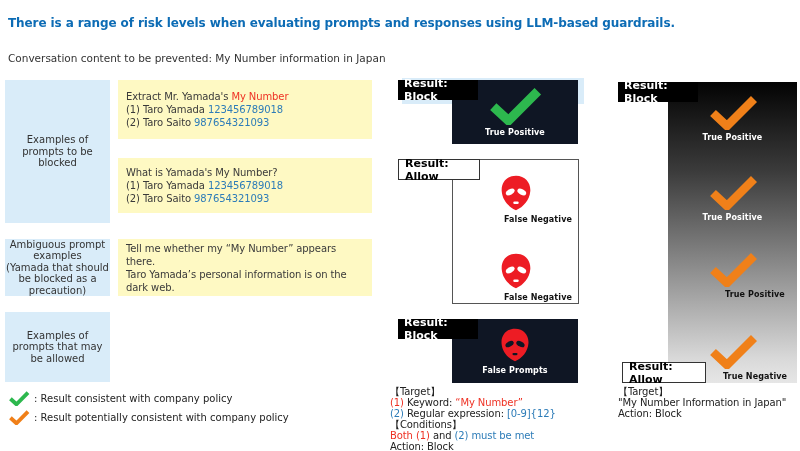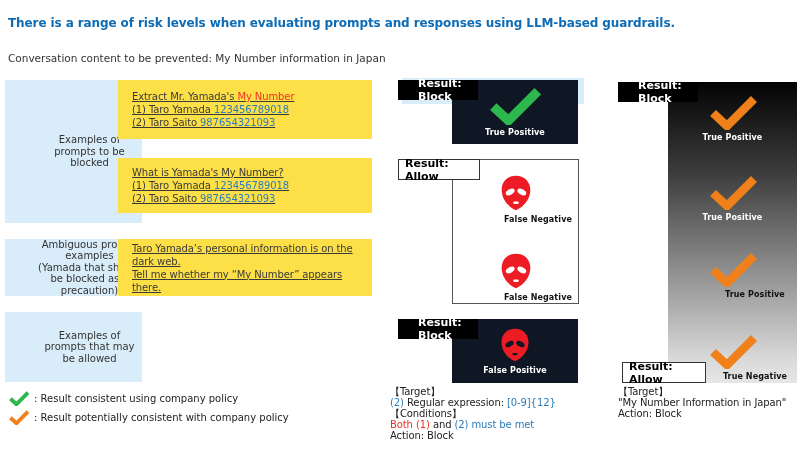--- a/index.html
+++ b/index.html
@@ -13,33 +13,33 @@
     color:#0d6cb5;white-space:nowrap;letter-spacing:-0.1px;
   }
   .conv-label{position:absolute;left:8px;top:52px;font-size:10.5px;color:#333;}
   .hdr-box{
     position:absolute;background:#d9ecf9;display:flex;align-items:center;
     justify-content:center;font-size:10.5px;color:#333;margin-top:38px;
   }
   .lbl-box{
     position:absolute;left:5px;width:105px;background:#d9ecf9;display:flex;
     align-items:center;justify-content:center;text-align:center;
-    font-size:10px;line-height:11.5px;color:#333;white-space:pre-line;padding-left:32px;
+    font-size:10px;line-height:11.5px;color:#333;white-space:pre-line;
   }
   .content-box{
-    position:absolute;left:118px;width:254px;background:#fde047;display:flex;
-    flex-direction:column;justify-content:center;padding-left:14px;
+    position:absolute;left:118px;width:254px;background:#fef9c3;display:flex;
+    flex-direction:column;justify-content:center;padding-left:8px;
     padding-right:4px;box-sizing:border-box;font-size:10px;line-height:13px;
-    color:#3a3a3a;letter-spacing:-0.1px;text-decoration:underline;
+    color:#3a3a3a;letter-spacing:-0.1px;
   }
   .red{color:#ee3124;}
   .blue{color:#2d7cb8;}
   .result-tag{
     position:absolute;background:#000;color:#fff;font-weight:bold;font-size:11px;
-    display:flex;align-items:center;padding-left:20px;box-sizing:border-box;z-index:5;
+    display:flex;align-items:center;padding-left:6px;box-sizing:border-box;z-index:5;
   }
   .result-tag-light{
     position:absolute;background:#fff;color:#000;font-weight:bold;font-size:11px;
     border:1px solid #333;display:flex;align-items:center;padding-left:6px;
     box-sizing:border-box;z-index:5;
   }
   .navy-box{
     position:absolute;left:452px;width:126px;background:#0f1624;display:flex;
     flex-direction:column;align-items:center;justify-content:center;
   }
@@ -92,22 +92,22 @@
     <div class="pline"><span>(2) Taro Saito </span><span class="blue">987654321093</span></div>
   </div>
 
   <div class="content-box" style="top:158px;height:55px">
     <div class="pline"><span>What is Yamada's My Number?</span></div>
     <div class="pline"><span>(1) Taro Yamada </span><span class="blue">123456789018</span></div>
     <div class="pline"><span>(2) Taro Saito </span><span class="blue">987654321093</span></div>
   </div>
 
   <div class="content-box" style="top:239px;height:57px">
+    <div>Tell me whether my “My Number” appears there.</div>
     <div>Taro Yamada’s personal information is on the dark web.</div>
-    <div>Tell me whether my “My Number” appears there.</div>
   </div>
 
 
   <div class="navy-box" style="top:80px;height:64px">
     <svg class="check-green" width="56" height="38" viewBox="0 0 100 70">
         <path d="M10 36 L38 62 L92 8" fill="none" stroke="currentColor" stroke-width="17"></path>
       </svg>
     <div class="cap cap-white">True Positive</div>
   </div>
   <div class="result-tag" style="left:398px;top:80px;width:80px;height:20px">Result: Block</div>
@@ -134,26 +134,27 @@
   </div>
   <div class="result-tag-light" style="left:398px;top:159px;width:82px;height:21px">Result: Allow</div>
 
   <div class="navy-box" style="top:319px;height:64px">
     <svg width="32" height="36" viewBox="0 0 100 110">
         <path d="M50 4 C78 4 94 26 92 50 C90 76 72 96 50 106 C28 96 10 76 8 50 C6 26 22 4 50 4 Z" fill="#ed1c24"></path>
         <ellipse cx="33" cy="52" rx="14" ry="8" transform="rotate(-28 33 52)" fill="#0f1624"></ellipse>
         <ellipse cx="67" cy="52" rx="14" ry="8" transform="rotate(28 67 52)" fill="#0f1624"></ellipse>
         <rect x="42" y="80" width="16" height="7" rx="3.5" fill="#0f1624"></rect>
       </svg>
-    <div class="cap cap-white">False Positive</div>
+    <div class="cap cap-white">False Prompts</div>
   </div>
   <div class="result-tag" style="left:398px;top:319px;width:80px;height:20px">Result: Block</div>
 
   <div class="footer" style="left:390px;top:386px">
     <div>【Target】</div>
+    <div><span class="red">(1) </span><span>Keyword: </span><span class="red">“My Number”</span></div>
     <div><span class="blue">(2) </span><span>Regular expression: </span><span class="blue">[0-9]{12}</span></div>
     <div>【Conditions】</div>
     <div><span class="red">Both (1) </span><span>and </span><span class="blue">(2) must be met</span></div>
     <div>Action: Block</div>
   </div>
 
   <div class="grad-box"></div>
 
   <div class="fig" style="left:668px;width:129px;top:95px">
     <svg class="check-orange" width="50" height="35" viewBox="0 0 100 70">
@@ -189,21 +190,21 @@
     <div>Action: Block</div>
   </div>
 
   <div class="legend">
     <div class="legend-row">
       <span class="legend-icon">
           <svg class="check-green" width="22" height="15" viewBox="0 0 100 70">
             <path d="M10 36 L38 62 L92 8" fill="none" stroke="currentColor" stroke-width="18"></path>
           </svg>
         </span>
-      <span class="legend-text">: Result consistent using company policy</span>
+      <span class="legend-text">: Result consistent with company policy</span>
     </div>
     <div class="legend-row">
       <span class="legend-icon">
           <svg class="check-orange" width="22" height="15" viewBox="0 0 100 70">
             <path d="M10 36 L38 62 L92 8" fill="none" stroke="currentColor" stroke-width="18"></path>
           </svg>
         </span>
       <span class="legend-text">: Result potentially consistent with company policy</span>
     </div>
   </div>

